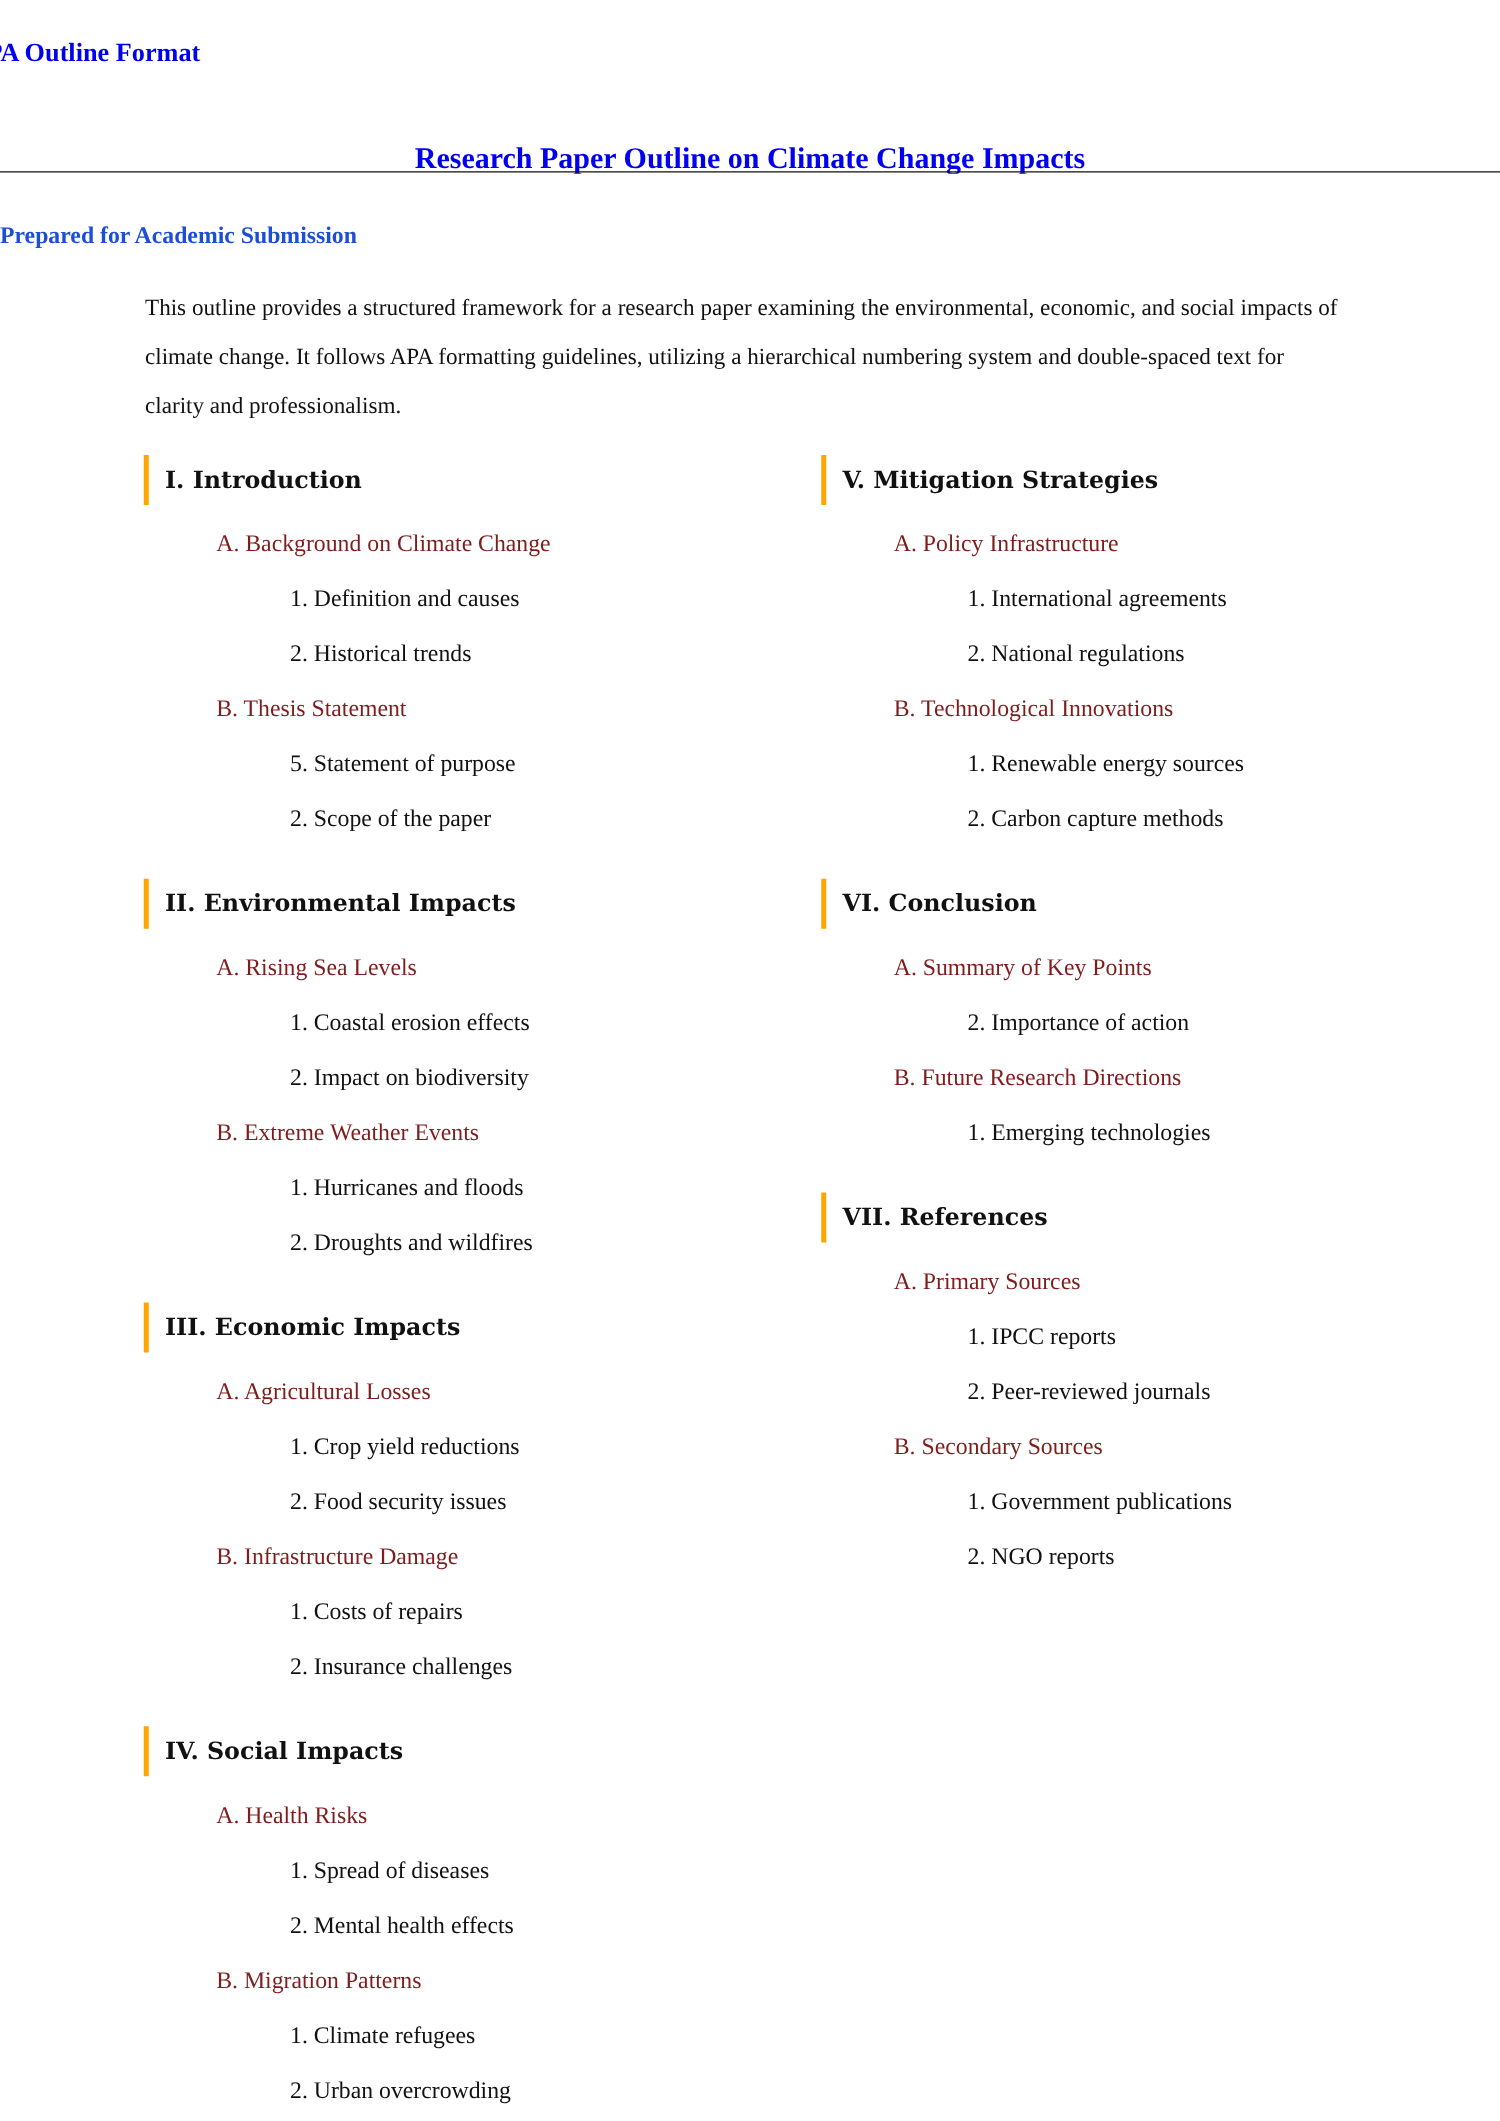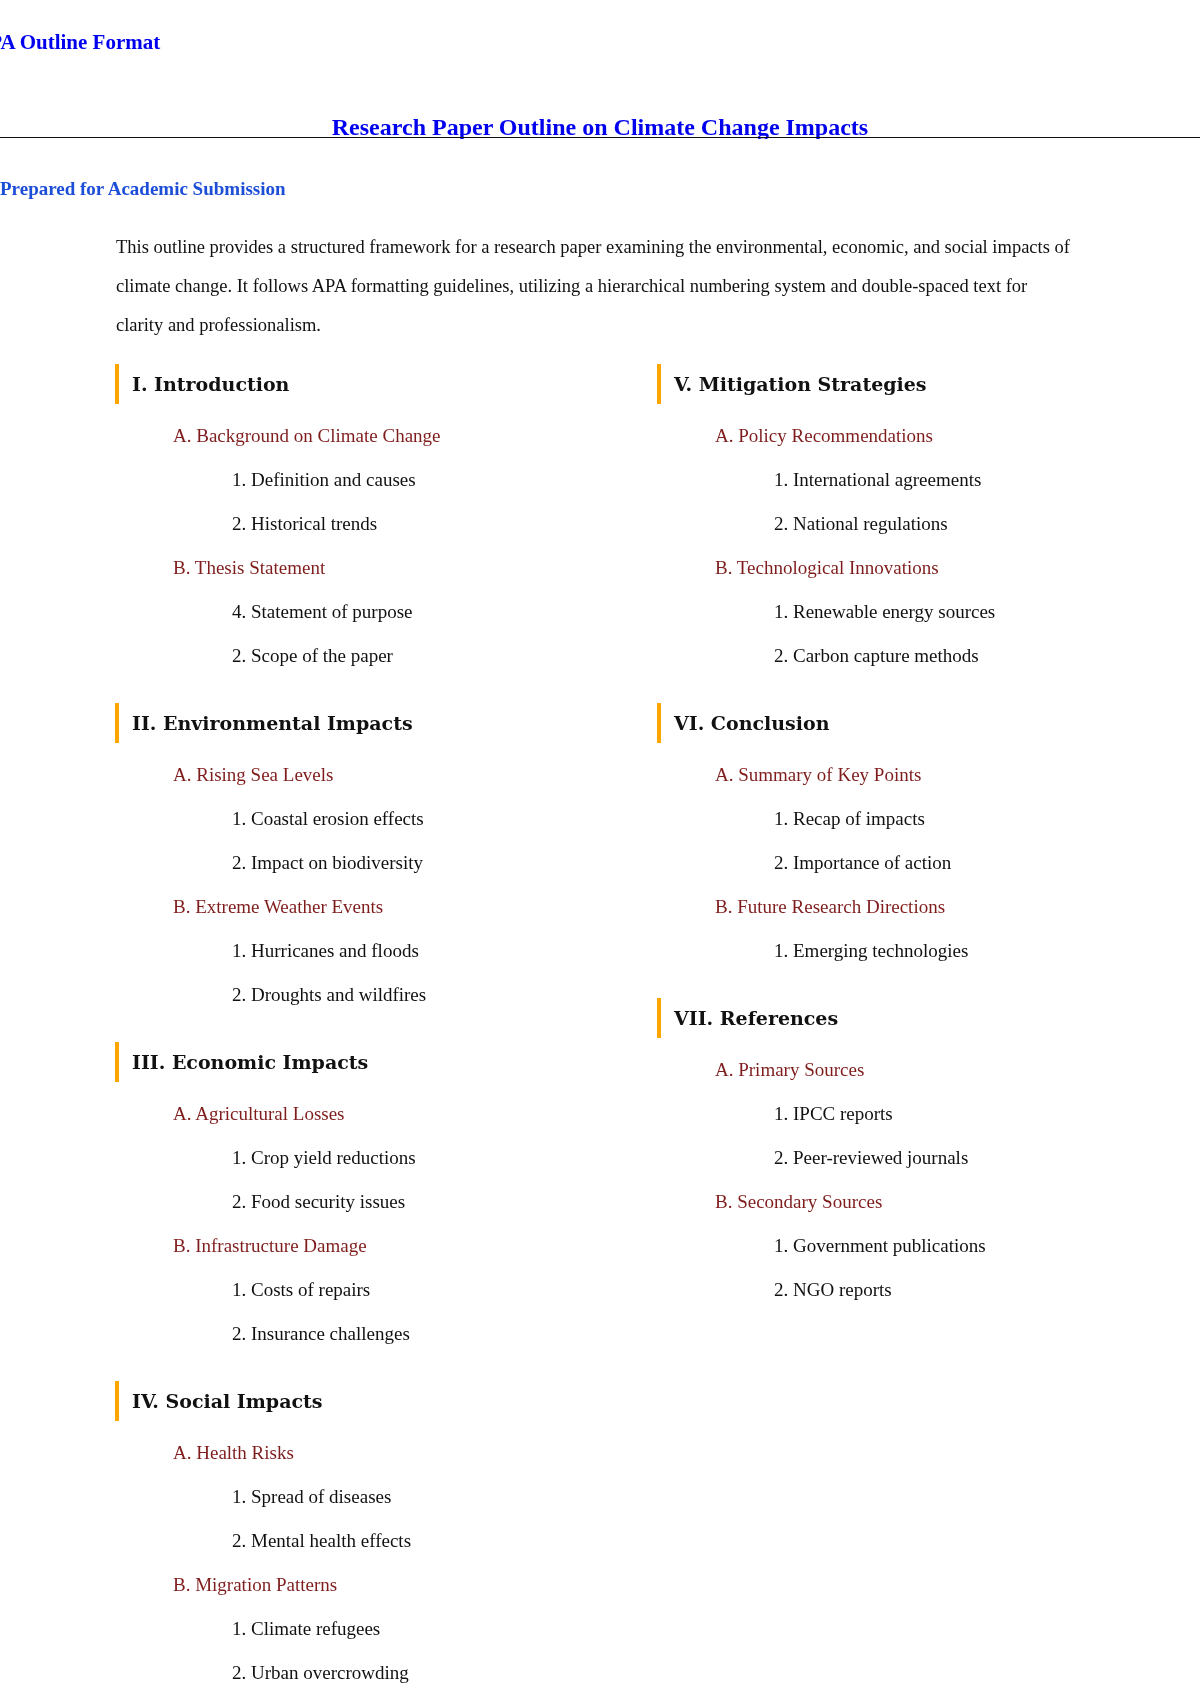--- a/index.html
+++ b/index.html
@@ -141,21 +141,21 @@
 <div class="outline-grid">
 
   <div class="column">
 
     <div class="section">
       <div class="section-heading">I. Introduction</div>
       <div class="sub-item">A. Background on Climate Change</div>
       <div class="subsub-item">1. Definition and causes</div>
       <div class="subsub-item">2. Historical trends</div>
       <div class="sub-item">B. Thesis Statement</div>
-      <div class="subsub-item">4. Statement of purpose</div>
+      <div class="subsub-item">5. Statement of purpose</div>
       <div class="subsub-item">2. Scope of the paper</div>
     </div>
 
     <div class="section">
       <div class="section-heading">II. Environmental Impacts</div>
       <div class="sub-item">A. Rising Sea Levels</div>
       <div class="subsub-item">1. Coastal erosion effects</div>
       <div class="subsub-item">2. Impact on biodiversity</div>
       <div class="sub-item">B. Extreme Weather Events</div>
       <div class="subsub-item">1. Hurricanes and floods</div>
@@ -180,32 +180,31 @@
       <div class="sub-item">B. Migration Patterns</div>
       <div class="subsub-item">1. Climate refugees</div>
       <div class="subsub-item">2. Urban overcrowding</div>
     </div>
   </div>
 
   <div class="column">
 
     <div class="section">
       <div class="section-heading">V. Mitigation Strategies</div>
-      <div class="sub-item">A. Policy Recommendations</div>
+      <div class="sub-item">A. Policy Infrastructure</div>
       <div class="subsub-item">1. International agreements</div>
       <div class="subsub-item">2. National regulations</div>
       <div class="sub-item">B. Technological Innovations</div>
       <div class="subsub-item">1. Renewable energy sources</div>
       <div class="subsub-item">2. Carbon capture methods</div>
     </div>
 
     <div class="section">
       <div class="section-heading">VI. Conclusion</div>
       <div class="sub-item">A. Summary of Key Points</div>
-      <div class="subsub-item">1. Recap of impacts</div>
       <div class="subsub-item">2. Importance of action</div>
       <div class="sub-item">B. Future Research Directions</div>
       <div class="subsub-item">1. Emerging technologies</div>
     </div>
 
     <div class="section">
       <div class="section-heading">VII. References</div>
       <div class="sub-item">A. Primary Sources</div>
       <div class="subsub-item">1. IPCC reports</div>
       <div class="subsub-item">2. Peer-reviewed journals</div>

